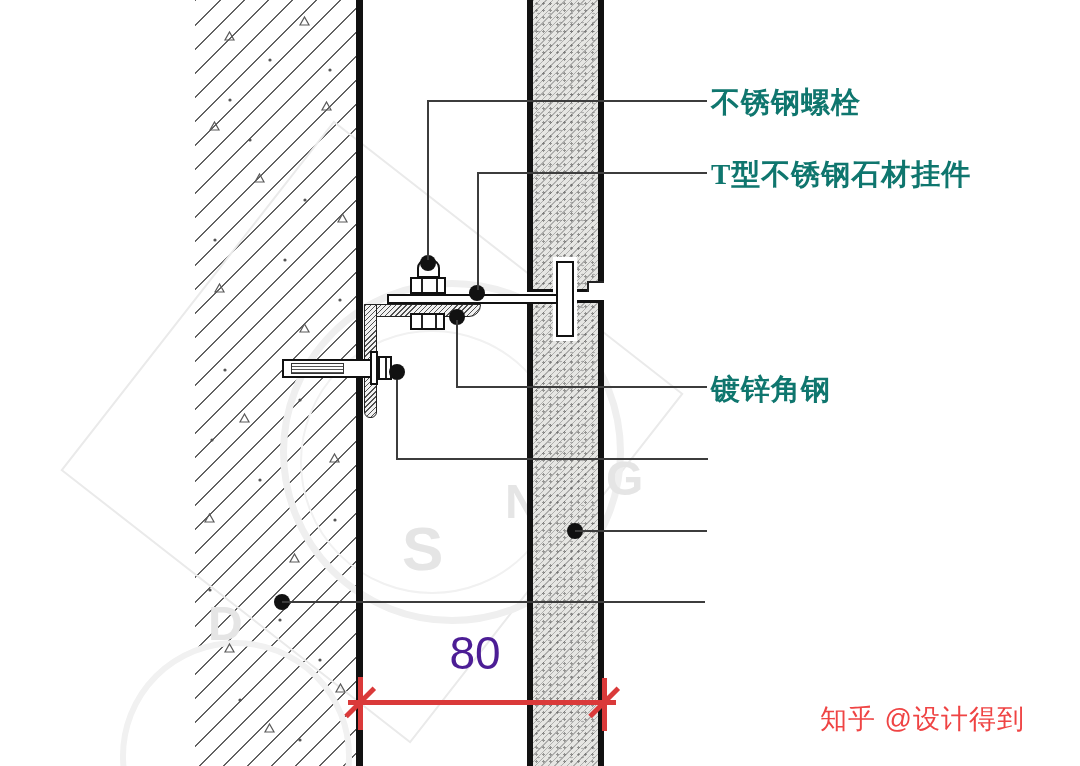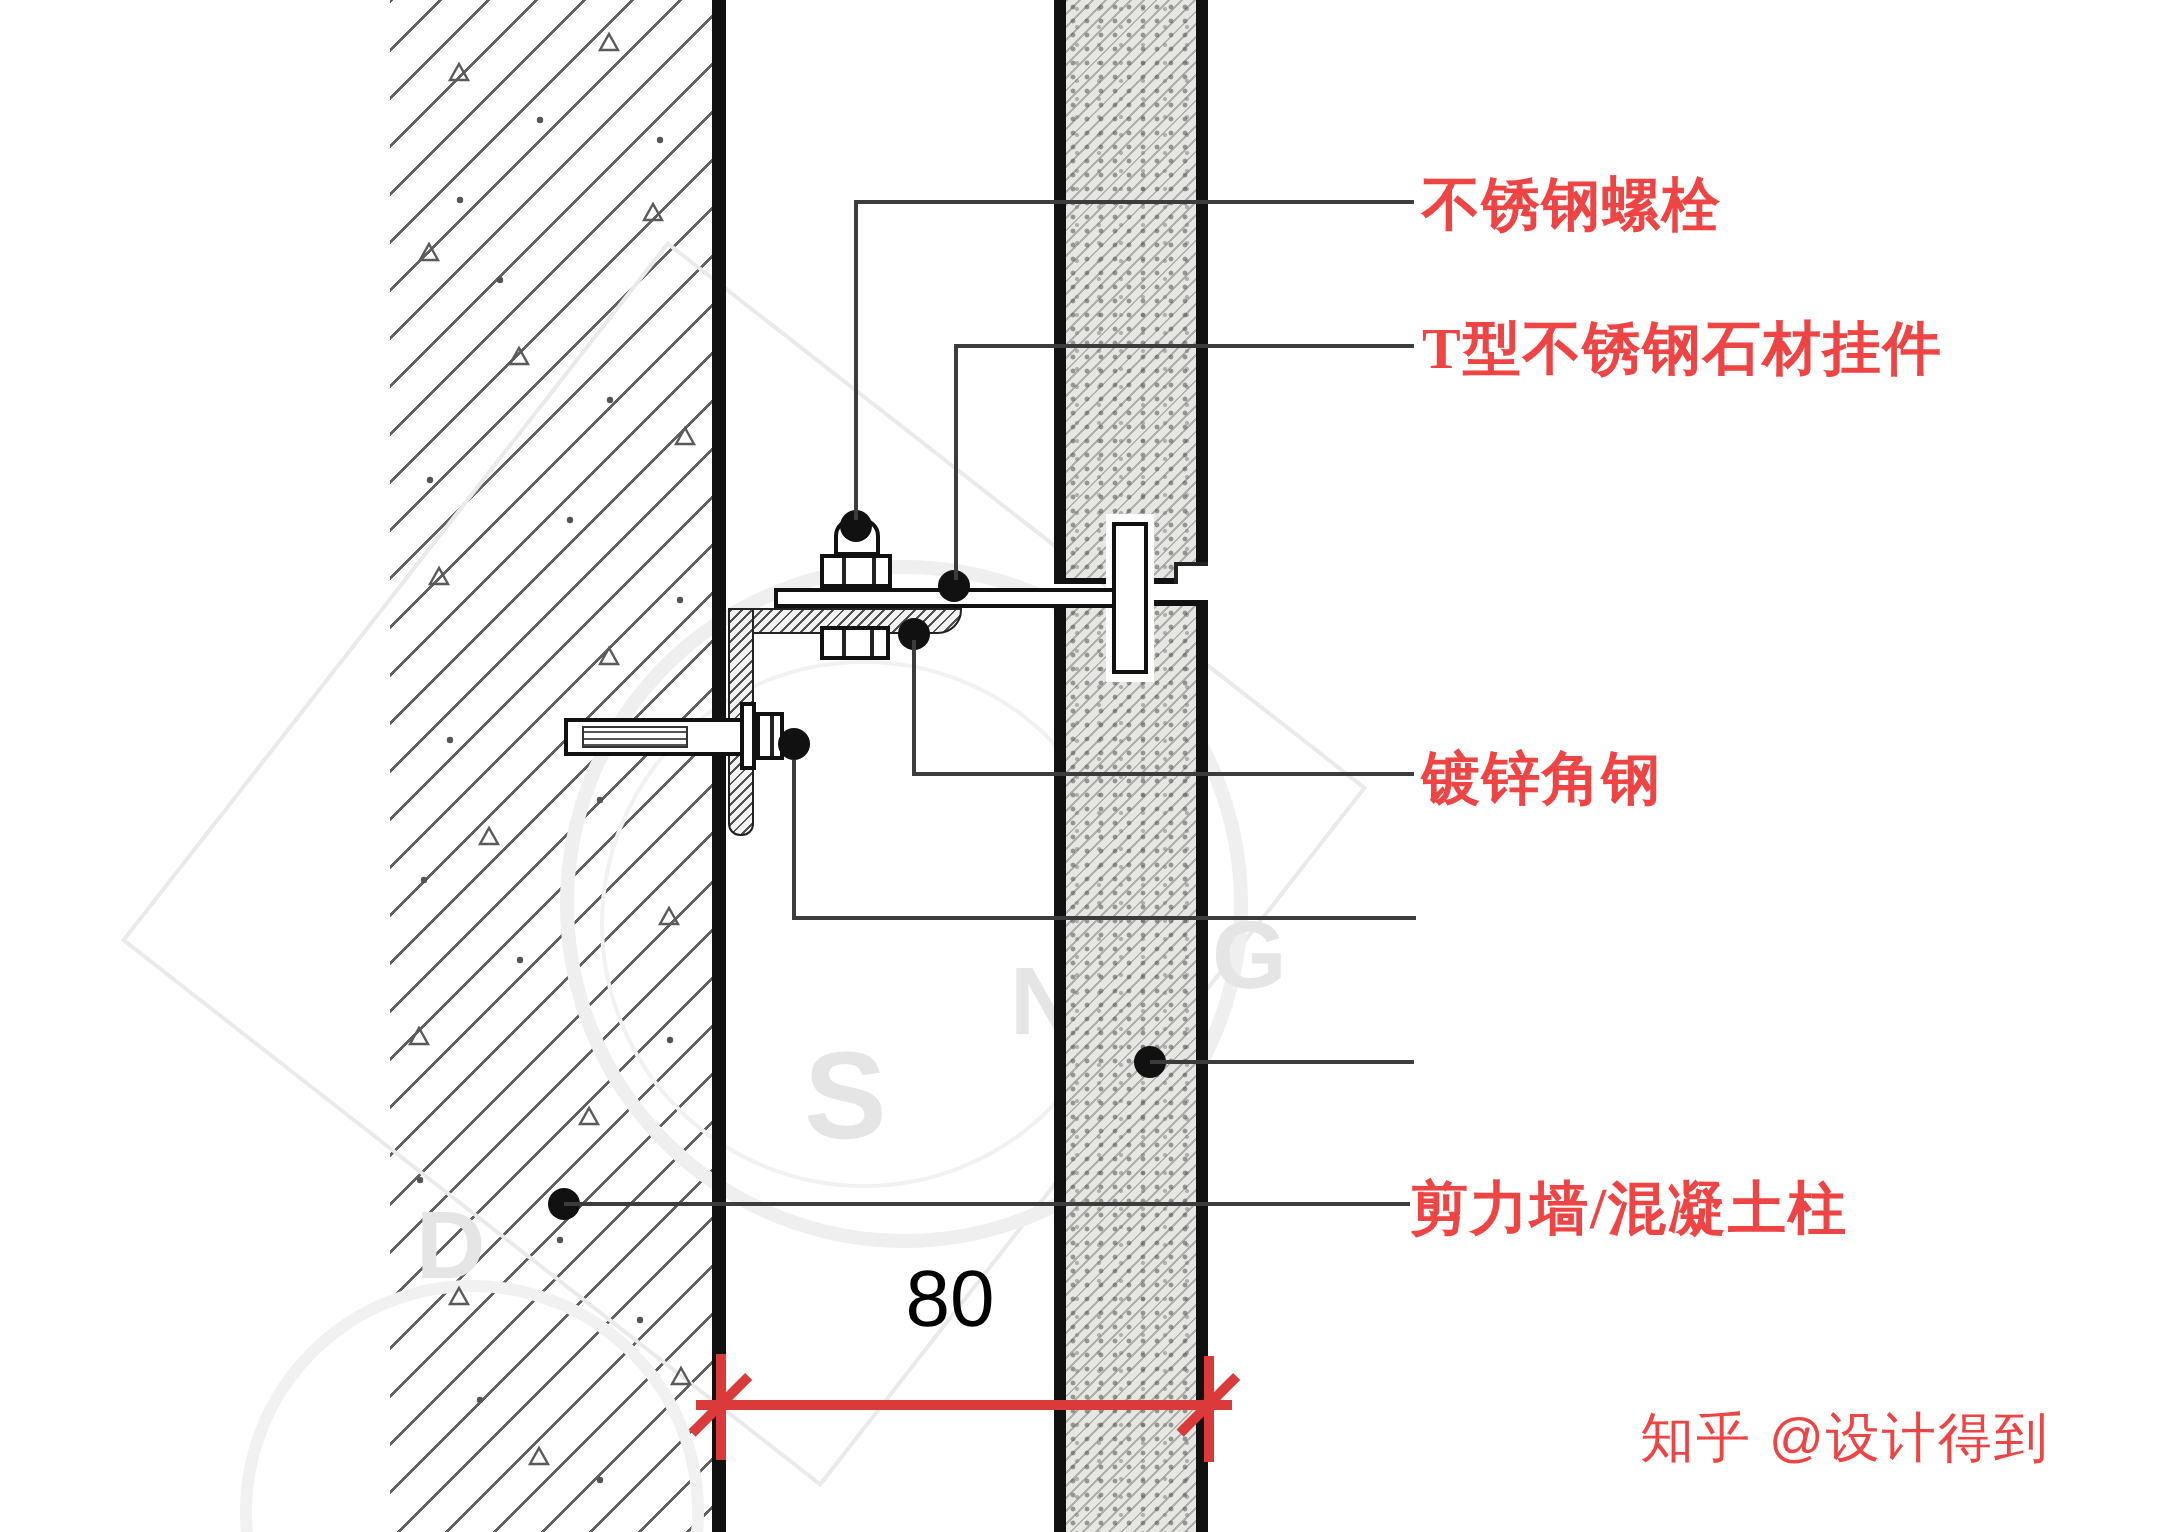--- a/index.html
+++ b/index.html
@@ -51,25 +51,25 @@
   .exp-thread{left:291px;top:363px;width:53px;height:11px;border:1.5px solid #333;box-sizing:border-box;
     background:repeating-linear-gradient(0deg,#555 0 1px, transparent 1px 3.2px);}
   .exp-washer{left:370px;top:351px;width:8px;height:34px;background:#fff;border:2px solid #111;}
   .exp-head{left:378px;top:356px;width:14px;height:24px;background:#fff;border:2px solid #111;}
   .dot{width:16px;height:16px;border-radius:50%;background:#111;z-index:5;}
 
   
   .lead{background:#3c3c3c;z-index:5;}
 
   
-  .label{z-index:6;font-size:29px;font-weight:bold;color:#ef4444;white-space:nowrap;letter-spacing:1px;}
+  .label{z-index:6;font-size:29px;font-weight:bold;color:#0f766e;white-space:nowrap;letter-spacing:1px;}
 
   
   .red{background:#da3a3a;z-index:6;}
-  .dim-text{z-index:6;color:#000000;font-family:"Liberation Sans",sans-serif;font-size:40px;font-weight:500;
+  .dim-text{z-index:6;color:#4c1d95;font-family:"Liberation Sans",sans-serif;font-size:46px;font-weight:500;
             width:100px;text-align:center;line-height:1;}
   .slash{width:40px;height:4.5px;transform:rotate(-45deg);}
 
   
   .credit{z-index:7;left:820px;top:701px;font-size:27px;color:#ef4444;font-family:"Liberation Sans",sans-serif;
           letter-spacing:1px;white-space:nowrap;}
 </style>
 </head>
 <body>
 
@@ -167,21 +167,20 @@
   <div class="abs lead" style="left:456px;top:320px;width:1.5px;height:67px;"></div>
   <div class="abs lead" style="left:456px;top:386px;width:251px;height:1.5px;"></div>
   <div class="abs lead" style="left:396px;top:380px;width:1.5px;height:79px;"></div>
   <div class="abs lead" style="left:396px;top:458px;width:312px;height:1.5px;"></div>
   <div class="abs lead" style="left:575px;top:530px;width:132px;height:1.5px;"></div>
   <div class="abs lead" style="left:282px;top:601px;width:423px;height:1.5px;"></div>
 
   <div class="abs label" style="left:711px;top:83px;">不锈钢螺栓</div>
   <div class="abs label" style="left:711px;top:370px;">镀锌角钢</div>
   <div class="abs label" style="left:711px;top:155px;">T型不锈钢石材挂件</div>
-  <div class="abs label" style="left:705px;top:585px;">剪力墙/混凝土柱</div>
 
   <div class="abs dim-text" style="left:425px;top:630px;">80</div>
   <div class="abs red" style="left:348px;top:700px;width:268px;height:4.5px;"></div>
   <div class="abs red" style="left:358px;top:677px;width:4.5px;height:53px;"></div>
   <div class="abs red" style="left:602px;top:678px;width:4.5px;height:53px;"></div>
   <div class="abs red slash" style="left:340px;top:700px;"></div>
   <div class="abs red slash" style="left:584px;top:700px;"></div>
 
   <div class="abs credit">知乎 @设计得到</div>
 

